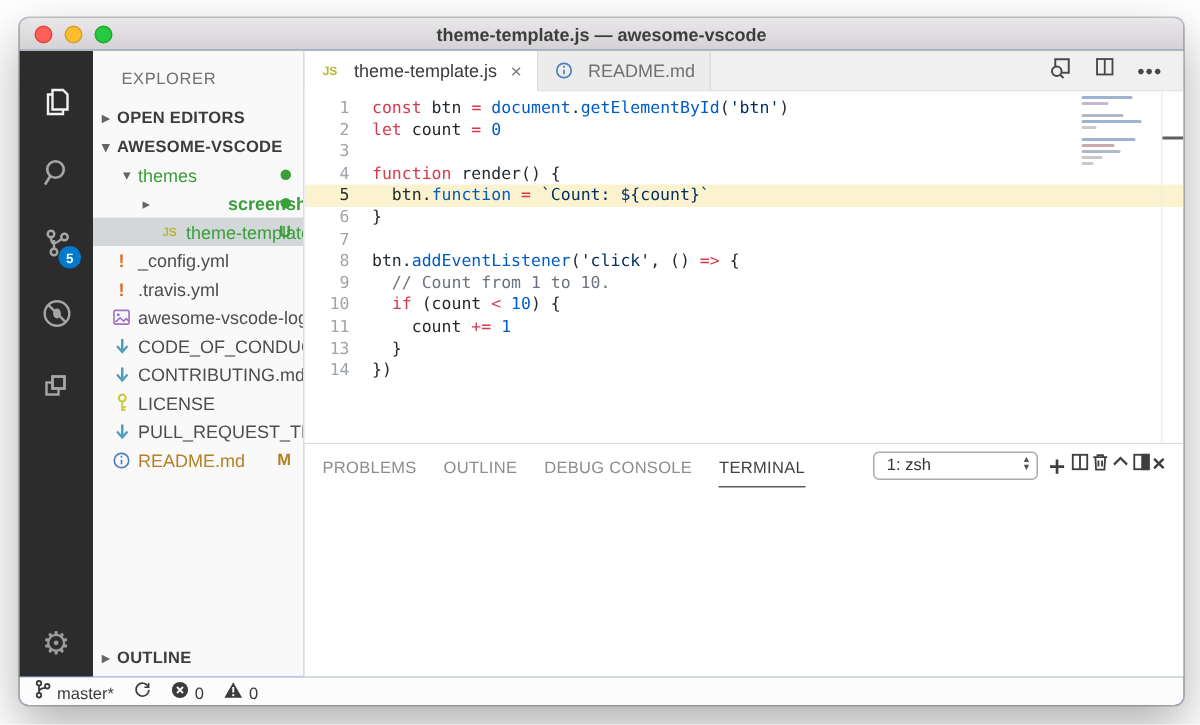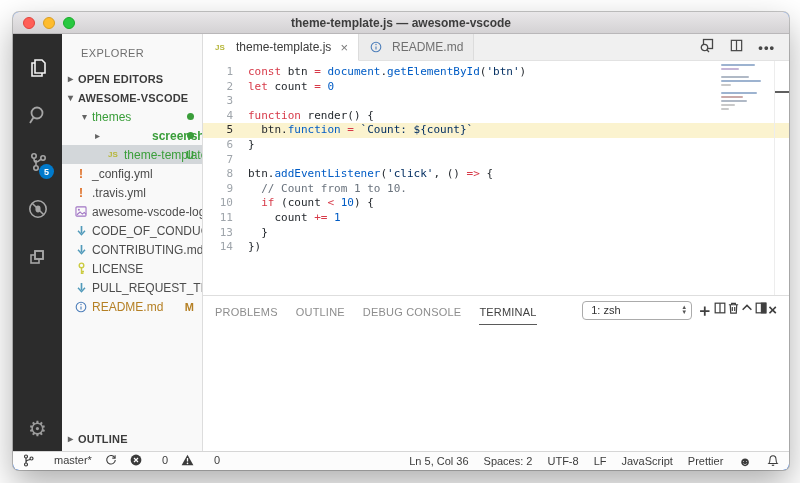--- a/index.html
+++ b/index.html
@@ -111,21 +111,21 @@
               padding:10px 0 0 15px; font-weight:700; }
   .t-green{color:#00a600;} .t-cyan{color:#0598bc;} .t-blue{color:#0451a5;}
   .t-red{color:#cd3131;} .t-yellow{color:#949800;}
 
   
   .statusbar { height:19px; flex:none; background:#fcfcfc; border-top:1px solid #d6d6d6;
                display:flex; align-items:center; font-size:11px; color:#3c3c3c;
                padding:0 10px; border-radius:0 0 6px 6px; }
   .sb-left { display:flex; align-items:center; gap:13px; }
   .sb-right { margin-left:auto; display:flex; align-items:center; gap:15px; }
-  .sbitem { display:flex; align-items:flex-start; gap:20px; }
+  .sbitem { display:flex; align-items:flex-end; gap:4px; }
   .smiley { font-size:13px; line-height:1; }
 </style>
 </head>
 <body>
 
 <div class="page">
   <div class="window">
 
     <div class="titlebar">
       <div class="lights">
@@ -437,30 +437,15 @@
           <span>
             <svg width="13" height="12" viewBox="0 0 13 12">
                 <path d="M6.5 0.8 L12.4 11.2 H0.6 Z" fill="#3b3b3b"></path>
               <path d="M6.5 4 V7.6" stroke="#fff" stroke-width="1.3"></path>
                 <circle cx="6.5" cy="9.4" r="0.8" fill="#fff"></circle>
               </svg>
           </span>
           <span>0</span>
         </span>
       </div>
-      <div class="sb-right">
-        <span>Ln 5, Col 36</span>
-        <span>Spaces: 2</span>
-        <span>UTF-8</span>
-        <span>LF</span>
-        <span>JavaScript</span>
-        <span>Prettier</span>
-        <span class="smiley">☻</span>
-        <span>
-          <svg width="12" height="13" viewBox="0 0 14 15" fill="none" stroke="#3b3b3b" stroke-width="1.2">
-            <path d="M7 2 C4.5 2 3.5 4 3.5 6 C3.5 9 2.5 10.5 2 11 H12 C11.5 10.5 10.5 9 10.5 6 C10.5 4 9.5 2 7 2 Z"></path>
-            <path d="M5.8 12.5 A1.3 1.3 0 0 0 8.2 12.5"></path>
-          </svg>
-        </span>
-      </div>
     </div>
   </div>
 </div>
 
 </body></html>

